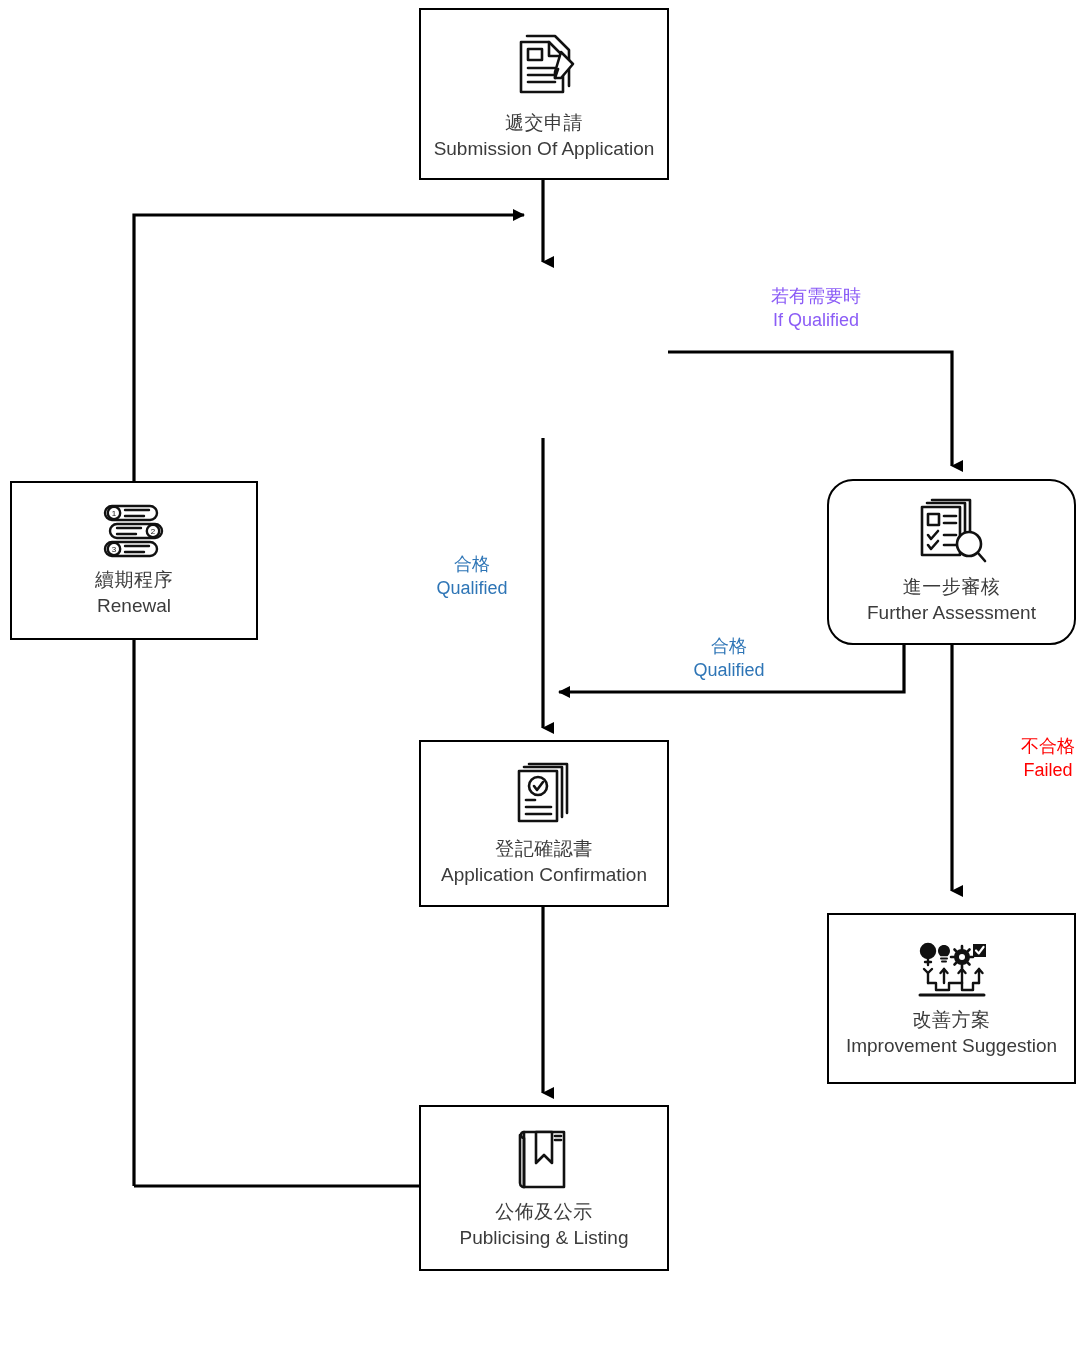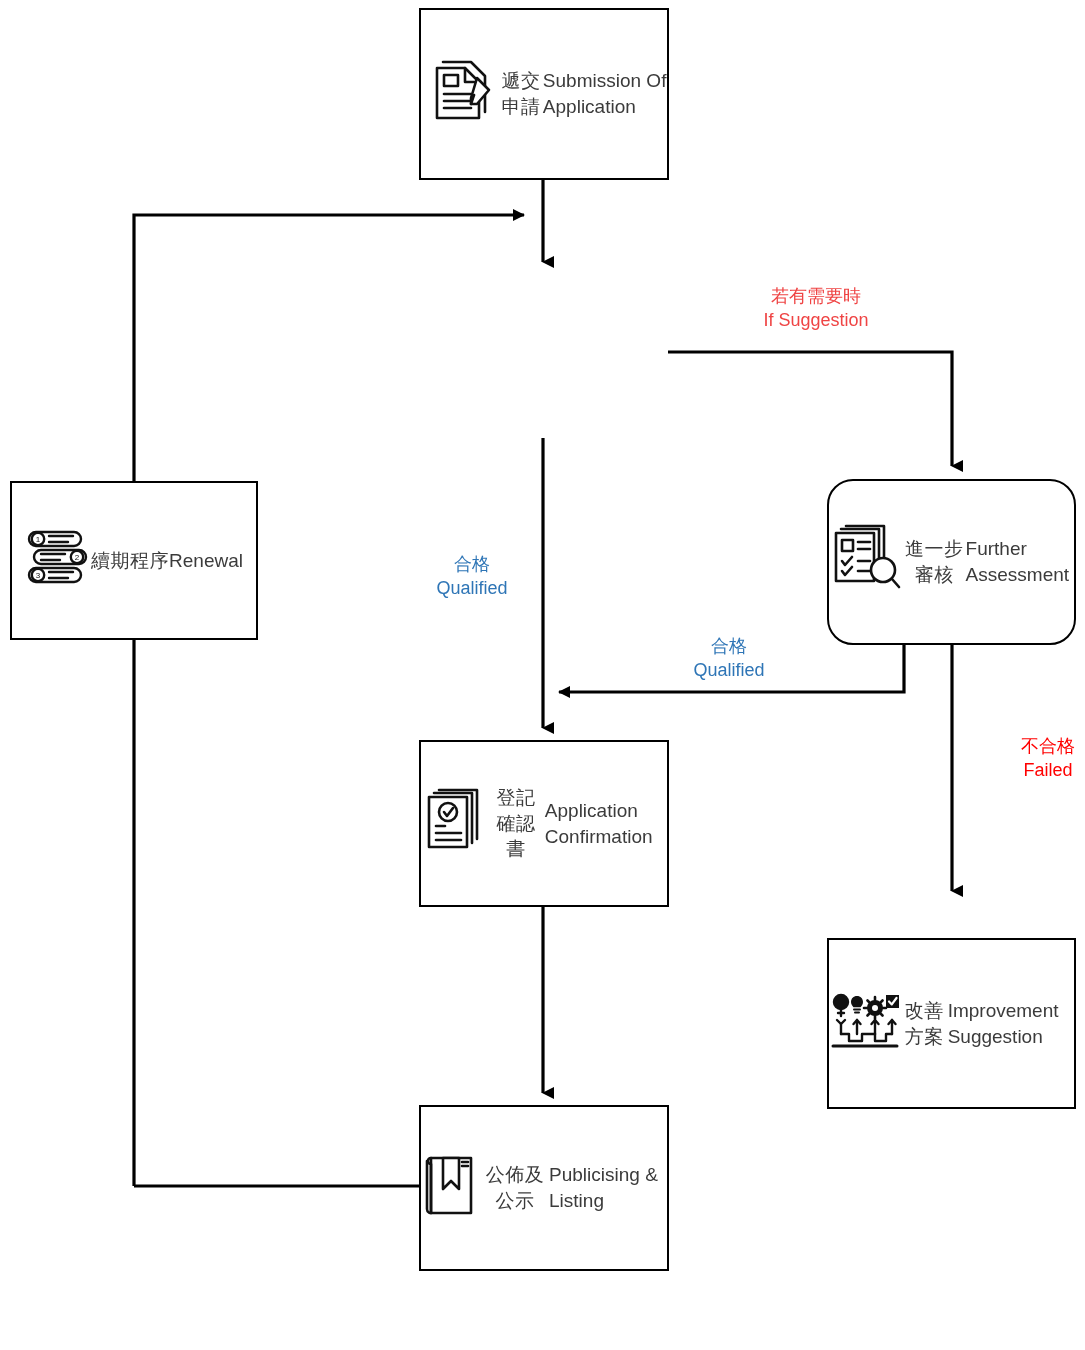--- a/index.html
+++ b/index.html
@@ -30,21 +30,21 @@
     z-index: 1;
     pointer-events: none;
   }
   .node {
     position: absolute;
     box-sizing: border-box;
     border: 2px solid #000000;
     background: #ffffff;
     z-index: 2;
     display: flex;
-    flex-direction: row;
+    flex-direction: column;
     align-items: center;
     justify-content: center;
   }
   .node-icon {
     display: block;
     margin-bottom: 6px;
     line-height: 0;
   }
   .node-label-zh {
     font-size: 19px;
@@ -61,21 +61,21 @@
   }
   .edge-label {
     position: absolute;
     z-index: 3;
     text-align: center;
     line-height: 1.35;
     white-space: nowrap;
   }
   .edge-label .zh { font-size: 18px; display: block; }
   .edge-label .en { font-size: 18px; display: block; }
-  .lbl-neutral { color: #ef4444; }
+  .lbl-neutral { color: #8b5cf6; }
   .lbl-qualified { color: #2e75b6; }
   .lbl-failed { color: #ff0000; }
 </style>
 </head>
 <body>
 
 <div id="canvas">
 
   <svg class="edges" viewBox="0 0 1085 1350" width="1085" height="1350">
     <defs>
@@ -189,21 +189,21 @@
           <path d="M15,40 L24,40"></path>
           <path d="M15,47 L40,47"></path>
           <path d="M15,54 L40,54"></path>
         </g>
       </svg>
     </span>
     <span class="node-label-zh">登記確認書</span>
     <span class="node-label-en">Application Confirmation</span>
   </div>
 
-  <div class="node" style="left:827px; top:938px; width:249px; height:171px;">
+  <div class="node" style="left:827px; top:913px; width:249px; height:171px;">
     <span class="node-icon">
       <svg width="72" height="62" viewBox="0 0 72 62">
         <g fill="none" stroke="#111111" stroke-width="2.4" stroke-linejoin="round" stroke-linecap="round">
           <circle cx="12" cy="12" r="7" fill="#111111"></circle>
           <path d="M12,19 L12,26" stroke-width="2.4"></path>
           <path d="M9,23 L15,23"></path>
           <path d="M28,6 C24.5,6 22,8.6 22,12 C22,14.4 23.5,15.8 24.5,17.2 L31.5,17.2 C32.5,15.8 34,14.4 34,12 C34,8.6 31.5,6 28,6 Z" fill="#111111" stroke="none"></path>
           <path d="M25,19.5 L31,19.5" stroke-width="2"></path>
           <path d="M26,22.5 L30,22.5" stroke-width="2"></path>
           <circle cx="46" cy="18" r="8" fill="#111111" stroke="none"></circle>
@@ -241,21 +241,21 @@
           <path d="M41,15 L47,15"></path>
         </g>
       </svg>
     </span>
     <span class="node-label-zh">公佈及公示</span>
     <span class="node-label-en">Publicising &amp; Listing</span>
   </div>
 
   <div class="edge-label lbl-neutral" style="left:736px; top:284px; width:160px;">
     <span class="zh">若有需要時</span>
-    <span class="en">If Suggestion</span>
+    <span class="en">If Qualified</span>
   </div>
 
   <div class="edge-label lbl-qualified" style="left:412px; top:552px; width:120px;">
     <span class="zh">合格</span>
     <span class="en">Qualified</span>
   </div>
 
   <div class="edge-label lbl-qualified" style="left:669px; top:634px; width:120px;">
     <span class="zh">合格</span>
     <span class="en">Qualified</span>

